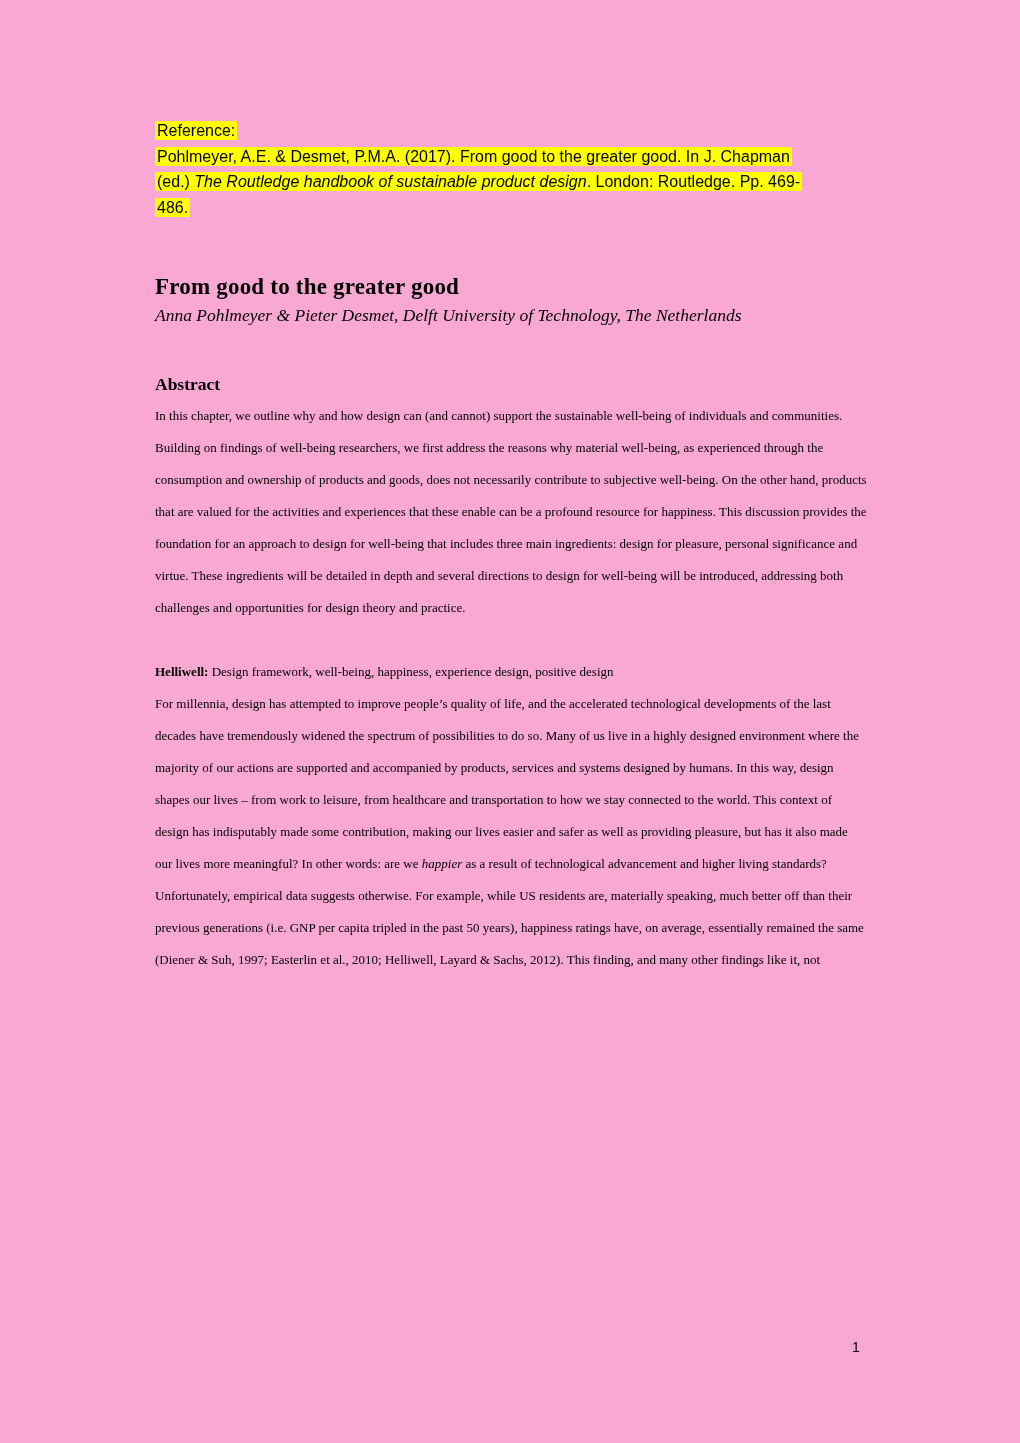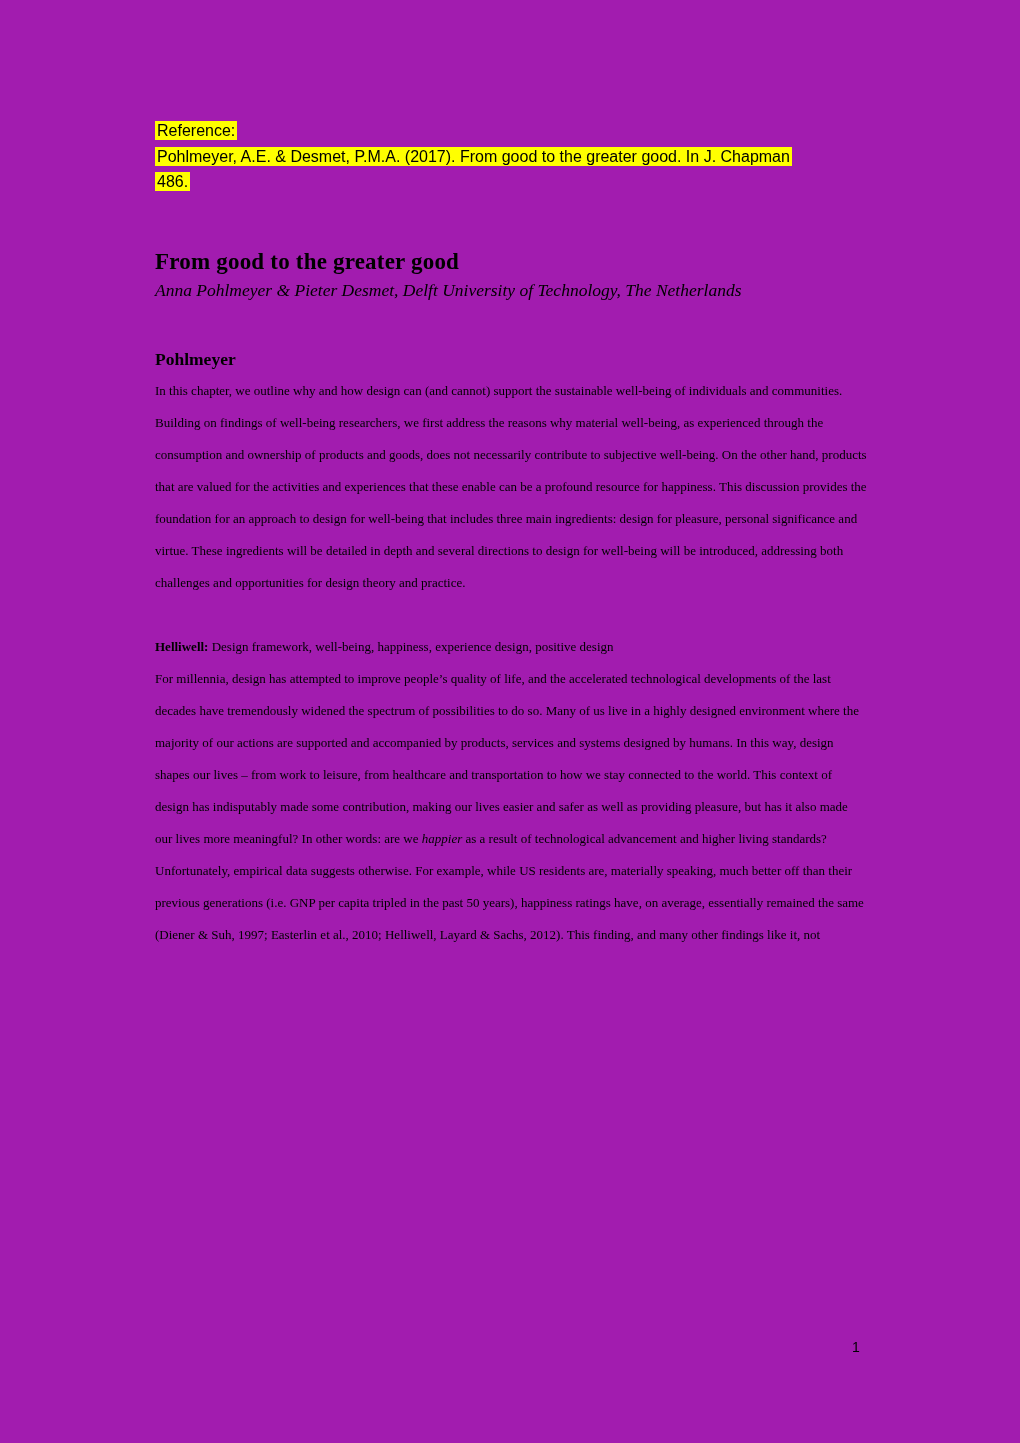--- a/index.html
+++ b/index.html
@@ -8,21 +8,21 @@
     width: 1020px;
     height: 1443px;
     position: relative;
     font-family: "Liberation Serif", serif;
     color: #000000;
     overflow: hidden;
   }
   .page {
     position: absolute;
     inset: 0;
-    background: #a21caf;
+    background: #f9a8d4;
   }
   .content {
     position: absolute;
     left: 155px;
     top: 0;
     width: 712px;
     padding-top: 118px;
   }
   
   .reference {
@@ -78,28 +78,29 @@
 </style>
 </head>
 <body>
 
 <div class="page">
   <div class="content">
 
     <div class="reference">
       <div><span class="hl" style="background: rgb(255, 255, 0);">Reference:</span></div>
       <div><span class="hl" style="background: rgb(255, 255, 0); margin-top: 40px;">Pohlmeyer, A.E. &amp; Desmet, P.M.A. (2017). From good to the greater good. In J. Chapman</span></div>
+      <div><span class="hl" style="background: rgb(255, 255, 0);"><span>(ed.) </span><i>The Routledge handbook of sustainable product design</i><span>. London: Routledge. Pp. 469-</span></span></div>
       <div><span class="hl" style="background: rgb(255, 255, 0);">486.</span></div>
     </div>
 
     <h1 class="title">From good to the greater good</h1>
 
     <p class="byline">Anna Pohlmeyer &amp; Pieter Desmet, Delft University of Technology, The Netherlands</p>
 
-    <h2 class="heading abstract-h">Pohlmeyer</h2>
+    <h2 class="heading abstract-h">Abstract</h2>
 
     <p class="body">In this chapter, we outline why and how design can (and cannot) support the sustainable well-being of individuals and communities. Building on findings of well-being researchers, we first address the reasons why material well-being, as experienced through the consumption and ownership of products and goods, does not necessarily contribute to subjective well-being. On the other hand, products that are valued for the activities and experiences that these enable can be a profound resource for happiness. This discussion provides the foundation for an approach to design for well-being that includes three main ingredients: design for pleasure, personal significance and virtue. These ingredients will be detailed in depth and several directions to design for well-being will be introduced, addressing both challenges and opportunities for design theory and practice.</p>
 
     <p class="body keywords"><b>Helliwell:</b><span> Design framework, well-being, happiness, experience design, positive design</span></p>
 
 
     <p class="body"><span>For millennia, design has attempted to improve people’s quality of life, and the accelerated technological developments of the last decades have tremendously widened the spectrum of possibilities to do so. Many of us live in a highly designed environment where the majority of our actions are supported and accompanied by products, services and systems designed by humans. In this way, design shapes our lives – from work to leisure, from healthcare and transportation to how we stay connected to the world. This context of design has indisputably made some contribution, making our lives easier and safer as well as providing pleasure, but has it also made our lives more meaningful? In other words: are we </span><i>happier</i><span> as a result of technological advancement and higher living standards? Unfortunately, empirical data suggests otherwise. For example, while US residents are, materially speaking, much better off than their previous generations (i.e. GNP per capita tripled in the past 50 years), happiness ratings have, on average, essentially remained the same (Diener &amp; Suh, 1997; Easterlin et al., 2010; Helliwell, Layard &amp; Sachs, 2012). This finding, and many other findings like it, not</span></p>
 
   </div>
 

